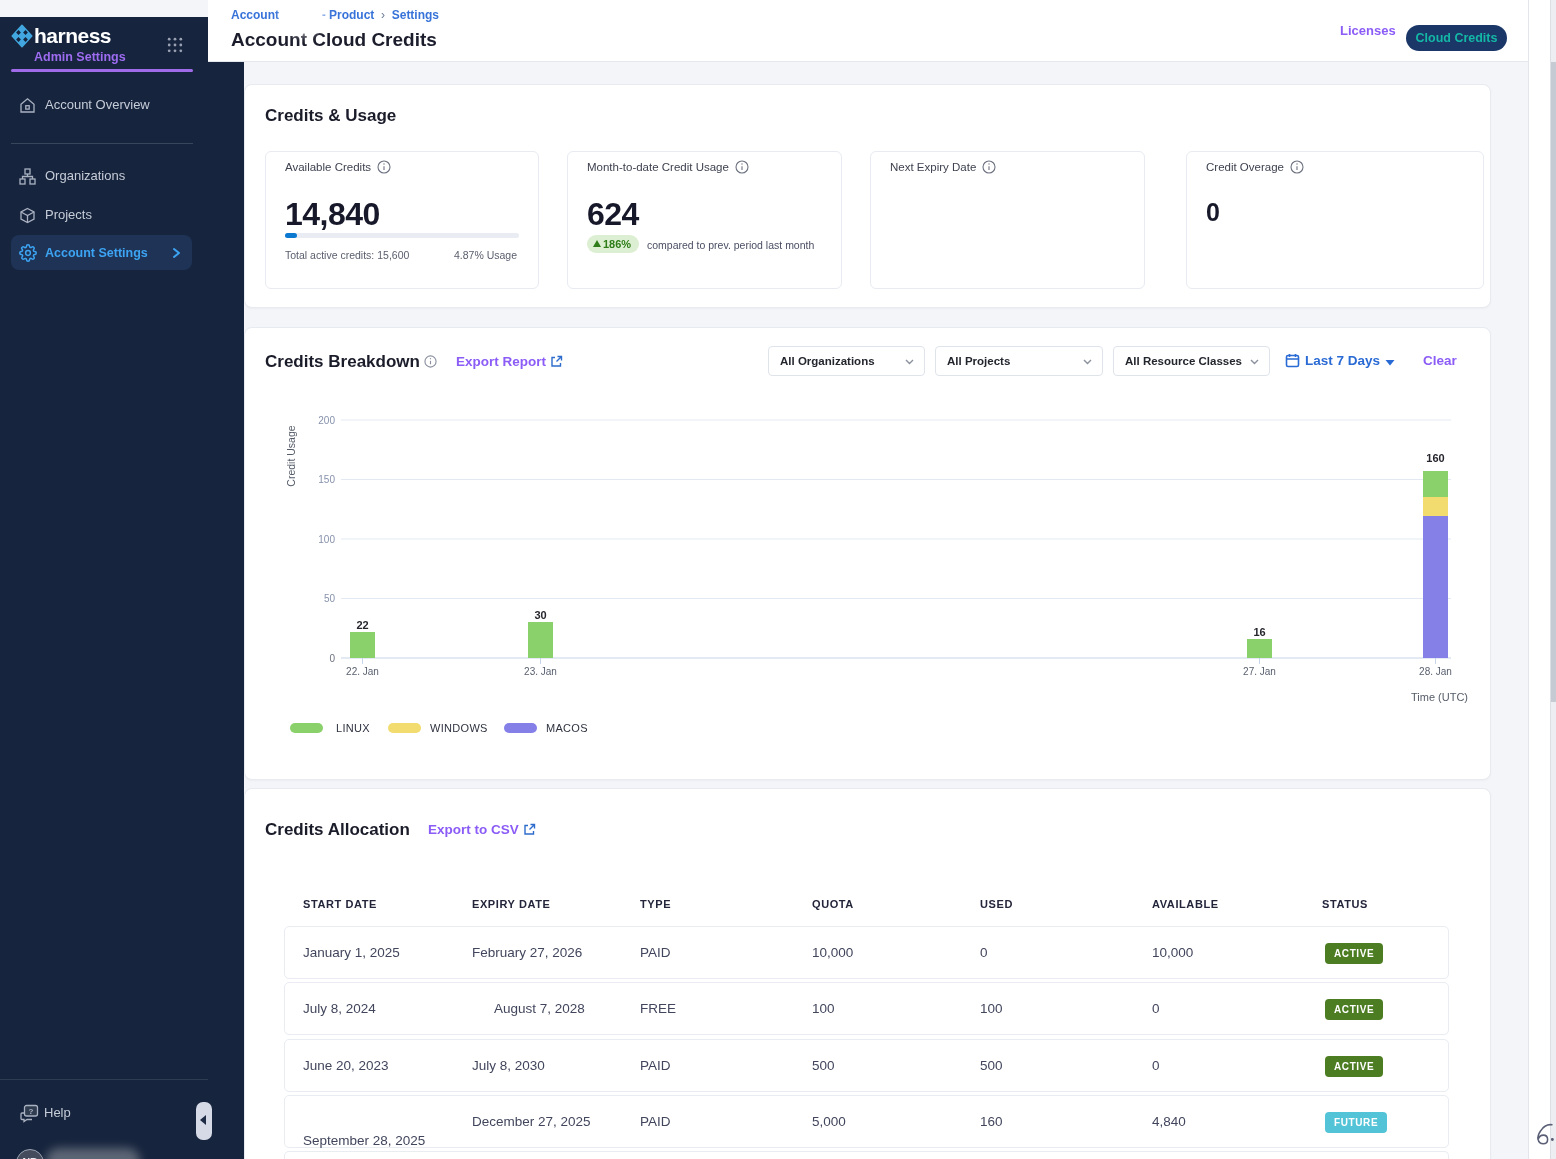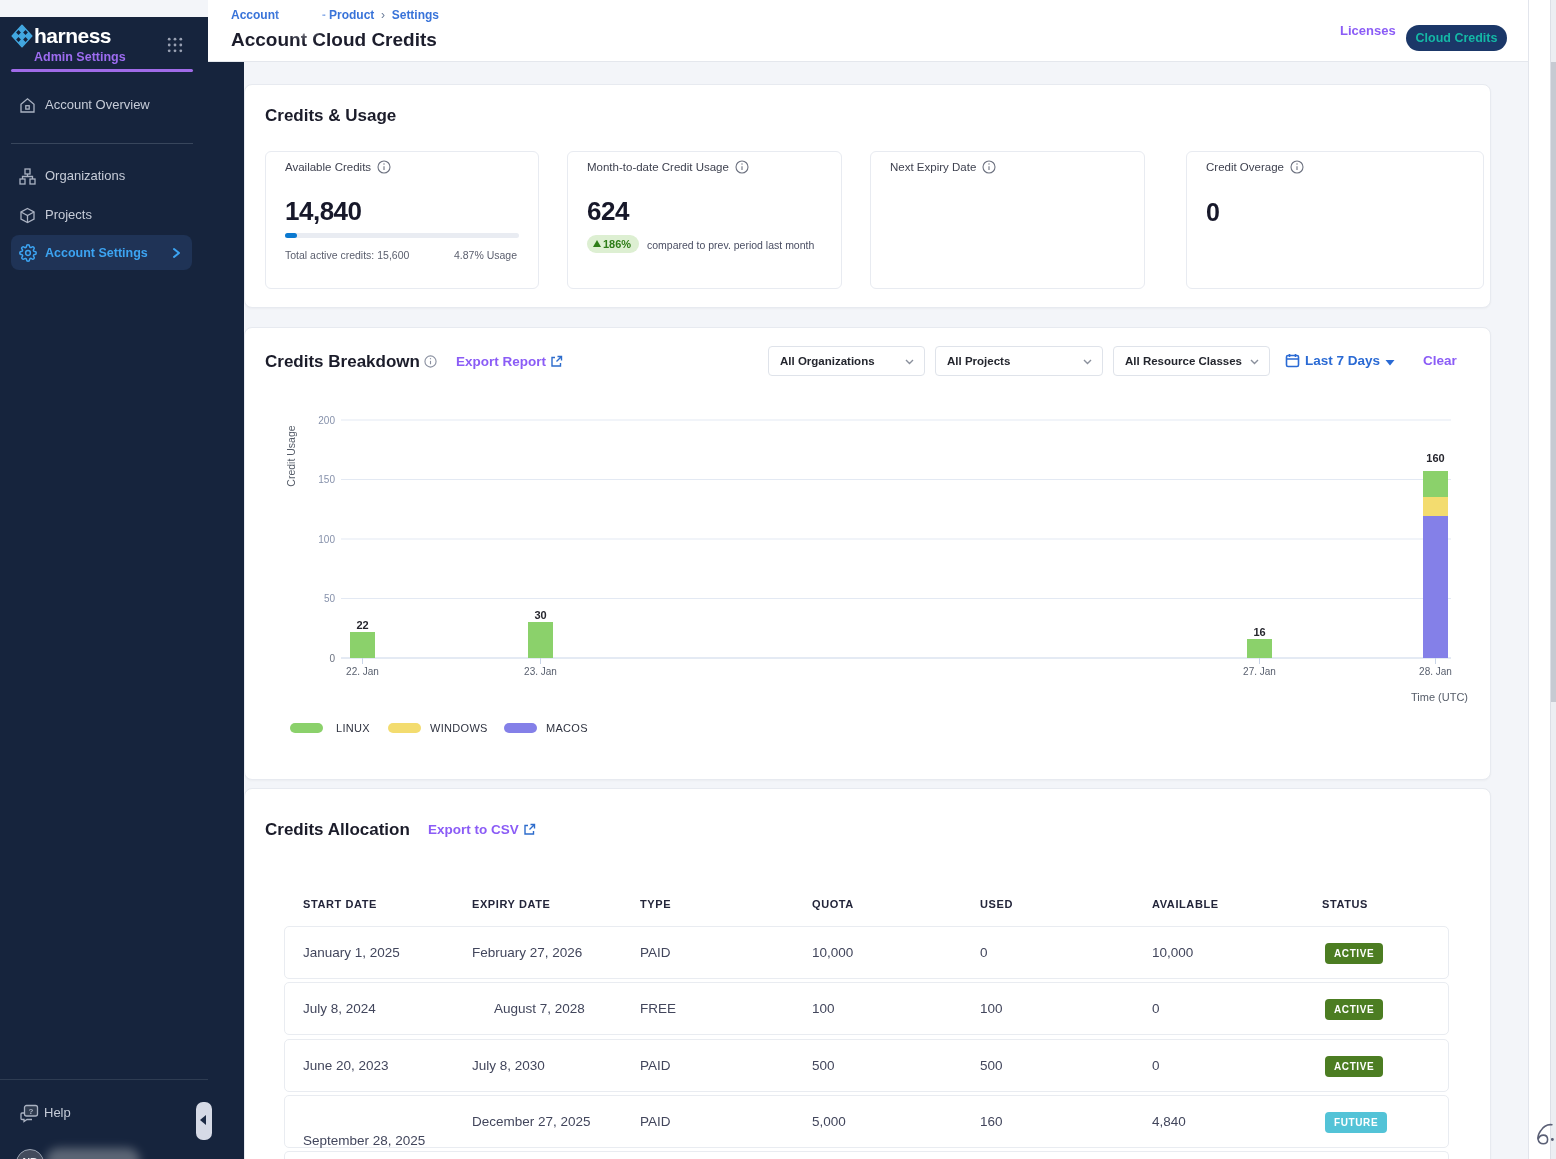--- a/index.html
+++ b/index.html
@@ -8,21 +8,21 @@
 
 #sidebar { position:absolute; left:0; top:0; width:244px; height:1159px; background:#16243d;margin-top:17px; }
 .navtxt { color:#c6ccd8; font-size:13px; }
 
 #header { position:absolute; left:208px; top:0; width:1320px; height:62px; background:#fff; border-bottom:1px solid #e4e7ed; }
 .blue { color:#8b5cf6; }
 
 .card { position:absolute; background:#fff; border:1px solid #e7eaf0; border-radius:8px; box-shadow:0 1px 2px rgba(40,41,61,.04); }
 .statbox { position:absolute; border:1px solid #e8ebf1; border-radius:6px; background:#fff; }
 .statlabel { position:absolute; top:25px; left:19px; font-size:11.5px; color:#3f4250; white-space:nowrap; }
-.bignum { position:absolute; left:19px; top:197px; font-size:26px; font-weight:bold; color:#17182a; letter-spacing:-0.5px;}
+.bignum { position:absolute; left:19px; top:197px; font-size:32px; font-weight:bold; color:#17182a; letter-spacing:-0.5px;}
 .ctitle { font-size:17px; font-weight:bold; color:#1b1c2a; }
 .dd { position:absolute; top:345px; height:30px; background:#fff; border:1px solid #dfe3ea; border-radius:4px; font-size:11.5px; font-weight:bold; color:#24262e; line-height:28px; padding-left:11px; }
 .ddchev { position:absolute; right:9px; top:9px; }
 .hdrcell { font-size:11px; font-weight:bold; color:#23253a; letter-spacing:0.6px; }
 .row { position:absolute; left:39px; width:1165px; height:53px; border:1px solid #e9ecf1; border-radius:5px; background:#fff; }
 .cell { position:absolute; top:18px; font-size:13.5px; color:#42465c; white-space:nowrap; }
 .badge { position:absolute; top:16px; left:1040px; height:21px; border-radius:4px; color:#fff; font-size:10px; font-weight:bold; letter-spacing:0.6px; line-height:21px; padding:0 9px; }
 .leg { font-size:11px; color:#2f3340; letter-spacing:0.3px; }
 </style>
 </head>

